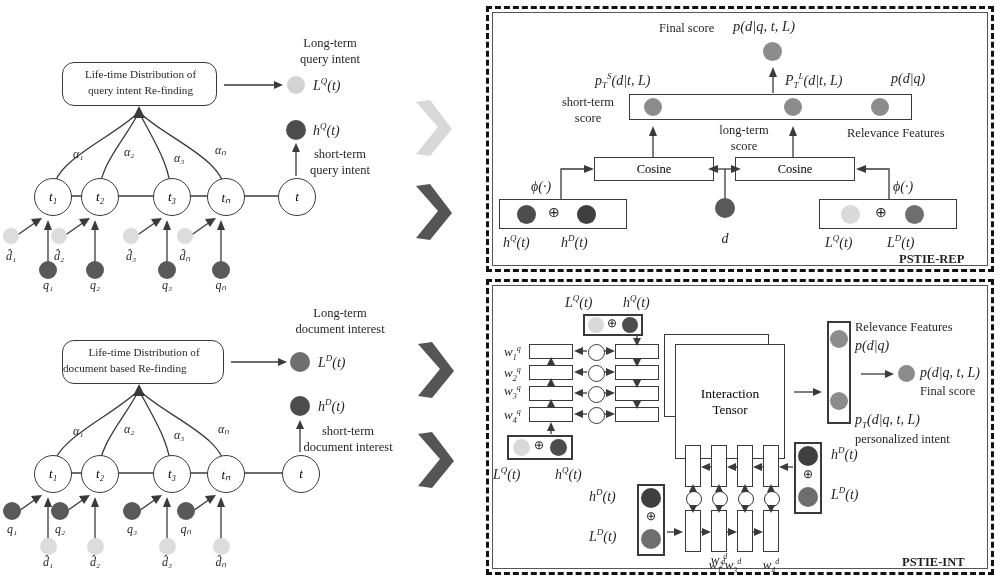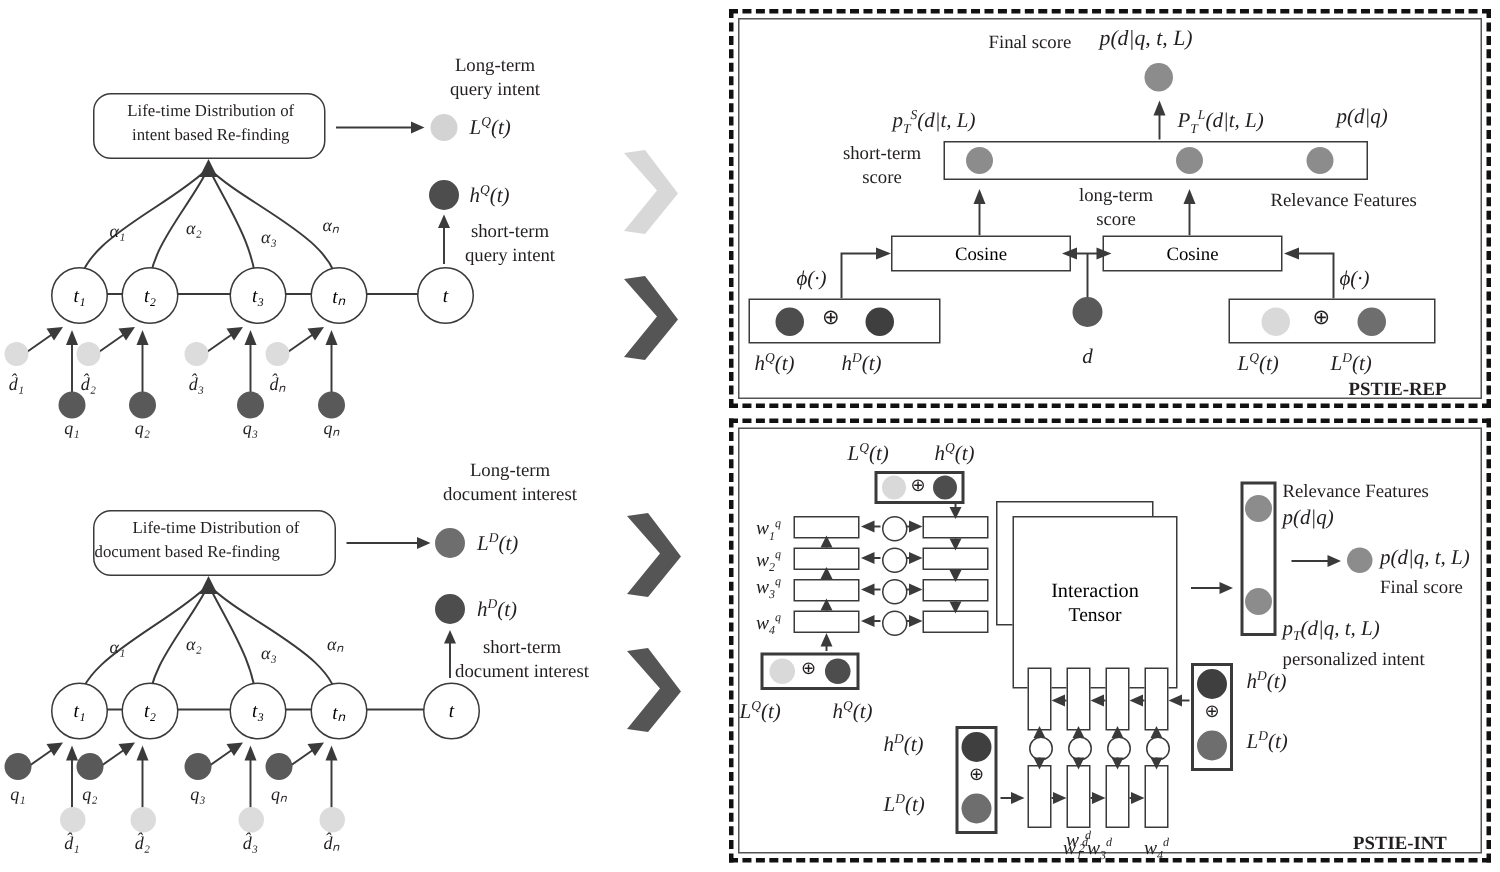--- a/index.html
+++ b/index.html
@@ -41,21 +41,21 @@
 
 <div id="root">
 
   <div class="abs" style="left:0;top:0;width:470px;height:290px;">
 
     <div class="txt ctr serif" style="left:330px;top:36px;font-size:12.5px;">Long-term</div>
     <div class="txt ctr serif" style="left:330px;top:52px;font-size:12.5px;">query intent</div>
 
     <div class="box boxr" style="left:62px;top:62px;width:155px;height:44px;">
       <div class="txt serif" style="left:0;top:5px;width:155px;text-align:center;font-size:11.2px;">Life-time Distribution of</div>
-      <div class="txt serif" style="left:0;top:21px;width:155px;text-align:center;font-size:11.2px;">intent based Re-finding</div>
+      <div class="txt serif" style="left:0;top:21px;width:155px;text-align:center;font-size:11.2px;">query intent Re-finding</div>
     </div>
 
     <svg style="left:0;top:0;width:470px;height:290px;">
       <line class="stroke" x1="224" y1="85" x2="276" y2="85"></line>
       <polygon class="fillarrow" points="283,85 274,81 274,89"></polygon>
     </svg>
 
     <div class="dot" style="left:287px;top:76px;width:18px;height:18px;background:#d3d3d3;"></div>
     <div class="txt serif ital" style="left:313px;top:76px;font-size:14px;">L<sup style="font-size:9px;">Q</sup>(t)</div>
 

